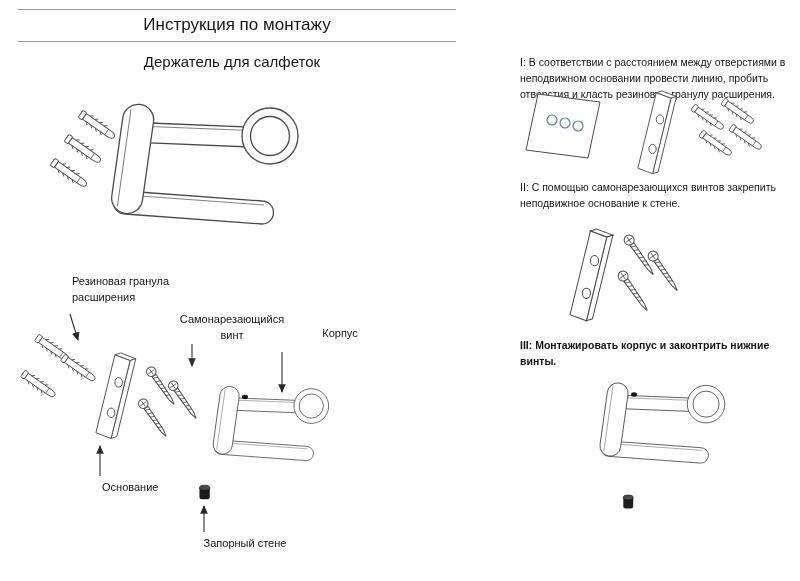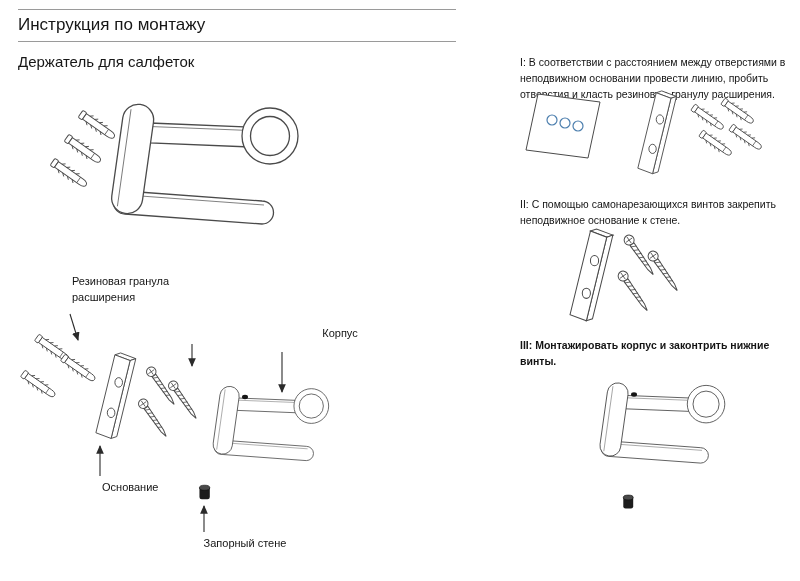--- a/index.html
+++ b/index.html
@@ -8,37 +8,37 @@
     width:800px; height:581px; position:relative; overflow:hidden;
     font-family:"Liberation Sans", sans-serif; color:#1a1a1a;
   }
   .abs { position:absolute; }
 
   
   .page-header {
     position:absolute; left:18px; top:9px; width:438px;
     border-top:1px solid #9a9a9a; border-bottom:1px solid #9a9a9a;
   }
-  .page-title { font-size:17px; padding:5px 0 6px; color:#161616; }
+  .page-title { text-align:center; font-size:17px; padding:5px 0 6px; color:#161616; }
   .subtitle {
-    position:absolute; left:18px; top:53px; width:400px;
-    font-size:15px; color:#161616;
+    position:absolute; left:32px; top:53px; width:400px;
+    text-align:center; font-size:15px; color:#161616;
   }
 
   
   .lbl { position:absolute; font-size:11px; line-height:1.45; color:#141414;margin-left:40px; }
   .lbl.center { text-align:center; }
 
   
   .step-text {
     position:absolute; left:520px; width:280px;
     font-size:10.5px; line-height:1.5; color:#141414;
   }
   .step-1 { top:10px;margin-top:45px; }
-  .step-2 { top:197px; }
+  .step-2 { top:180px; }
   .step-3 { top:338px;font-weight:bold; }
 
   svg { display:block; }
   .ill { position:absolute; }
 </style>
 </head>
 <body>
 
 <svg width="0" height="0" style="position:absolute" aria-hidden="true">
   <defs>
@@ -131,20 +131,21 @@
     <g stroke="#2b2b2b" stroke-width="1.1">
       <line x1="50" y1="46" x2="58" y2="72" marker-end="url(#arrowhead)"></line>
       <line x1="172" y1="76" x2="172" y2="98" marker-end="url(#arrowhead)"></line>
       <line x1="262" y1="84" x2="262" y2="124" marker-end="url(#arrowhead)"></line>
       <line x1="80" y1="208" x2="80" y2="178" marker-end="url(#arrowhead)"></line>
       <line x1="184" y1="264" x2="184" y2="238" marker-end="url(#arrowhead)"></line>
     </g>
   </svg>
 
   <div class="lbl" style="left:12px; top:6px; width:112px;">Резиновая гранула расширения</div>
+  <div class="lbl center" style="left:116px; top:44px; width:112px;">Самонарезающийся винт</div>
   <div class="lbl center" style="left:250px; top:58px; width:60px;">Корпус</div>
   <div class="lbl" style="left:42px; top:212px;">Основание</div>
   <div class="lbl center" style="left:142px; top:268px; width:86px;">Запорный стене</div>
 </div>
 
 <p class="step-text step-1">I: В соответствии с расстоянием между отверстиями в неподвижном основании провести линию, пробить отверстия и класть резиновую гранулу расширения.</p>
 
 <svg class="ill" style="left:520px; top:86px;" width="268" height="92" viewBox="0 0 268 92">
   <g fill="#ffffff" stroke="#4a4a4a" stroke-width="1">
     <polygon points="18,8 80,16 68,72 6,64"></polygon>

